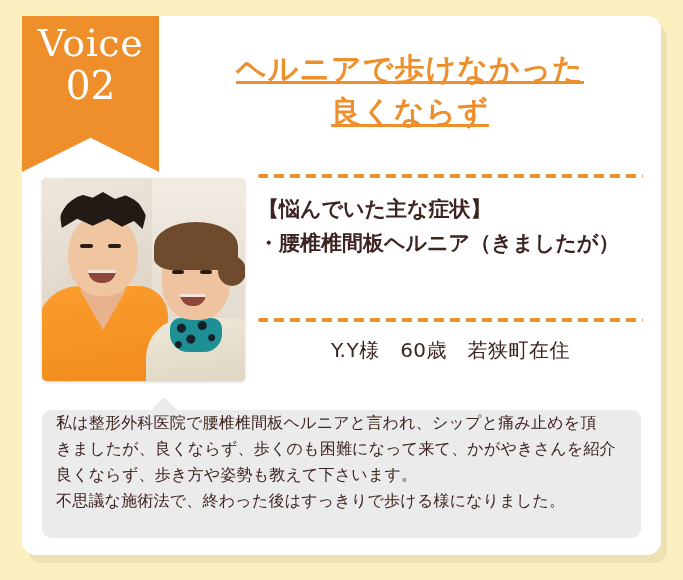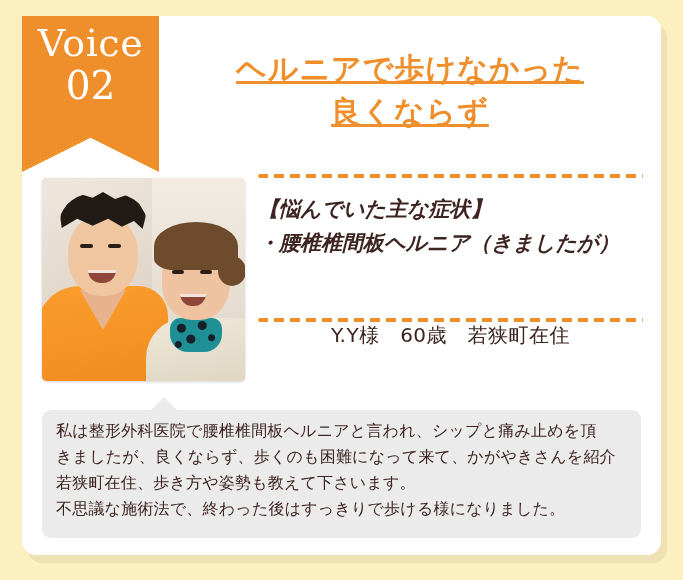--- a/index.html
+++ b/index.html
@@ -193,40 +193,41 @@
     border-radius: 2px;
   }
   #symptom-block {
     padding: 14px 0 0 0;
     color: #3d2420;
     font-weight: bold;
     font-size: 21px;
     line-height: 1.62;
     white-space: nowrap;
   }
-  #symptom-block .s-line { display: block; font-style: italic; }
+  #symptom-block .s-line { display: block; }
   #rule-2-wrap { margin-top: 58px; }
   #person-line {
+    margin-top: 15px;
     text-align: center;
     color: #3d2420;
     font-size: 20px;
     letter-spacing: 0.5px;
   }
 
   
   #testimonial {
     position: absolute;
     left: 20px;
     top: 394px;
     width: 599px;
     height: 128px;
     background: #ebebeb;
     border-radius: 9px;
     box-sizing: border-box;
-    padding: 8px 14px 0 14px;
+    padding: 0 14px 0 14px;
   }
   #testimonial .tail {
     position: absolute;
     left: 108px;
     top: -13px;
     width: 0; height: 0;
     border-left: 14px solid transparent;
     border-right: 14px solid transparent;
     border-bottom: 14px solid #ebebeb;
   }
@@ -285,18 +286,18 @@
       <div class="dash-rule"></div>
     </div>
     <div id="person-line">Y.Y様　60歳　若狭町在住</div>
   </div>
 
   <div id="testimonial">
     <div class="tail"></div>
     <p>
       <span class="b-line">私は整形外科医院で腰椎椎間板ヘルニアと言われ、シップと痛み止めを頂</span>
       <span class="b-line">きましたが、良くならず、歩くのも困難になって来て、かがやきさんを紹介</span>
-      <span class="b-line">若狭町在住、歩き方や姿勢も教えて下さいます。</span>
+      <span class="b-line">良くならず、歩き方や姿勢も教えて下さいます。</span>
       <span class="b-line">不思議な施術法で、終わった後はすっきりで歩ける様になりました。</span>
     </p>
   </div>
 
 </div>
 
 </body></html>

